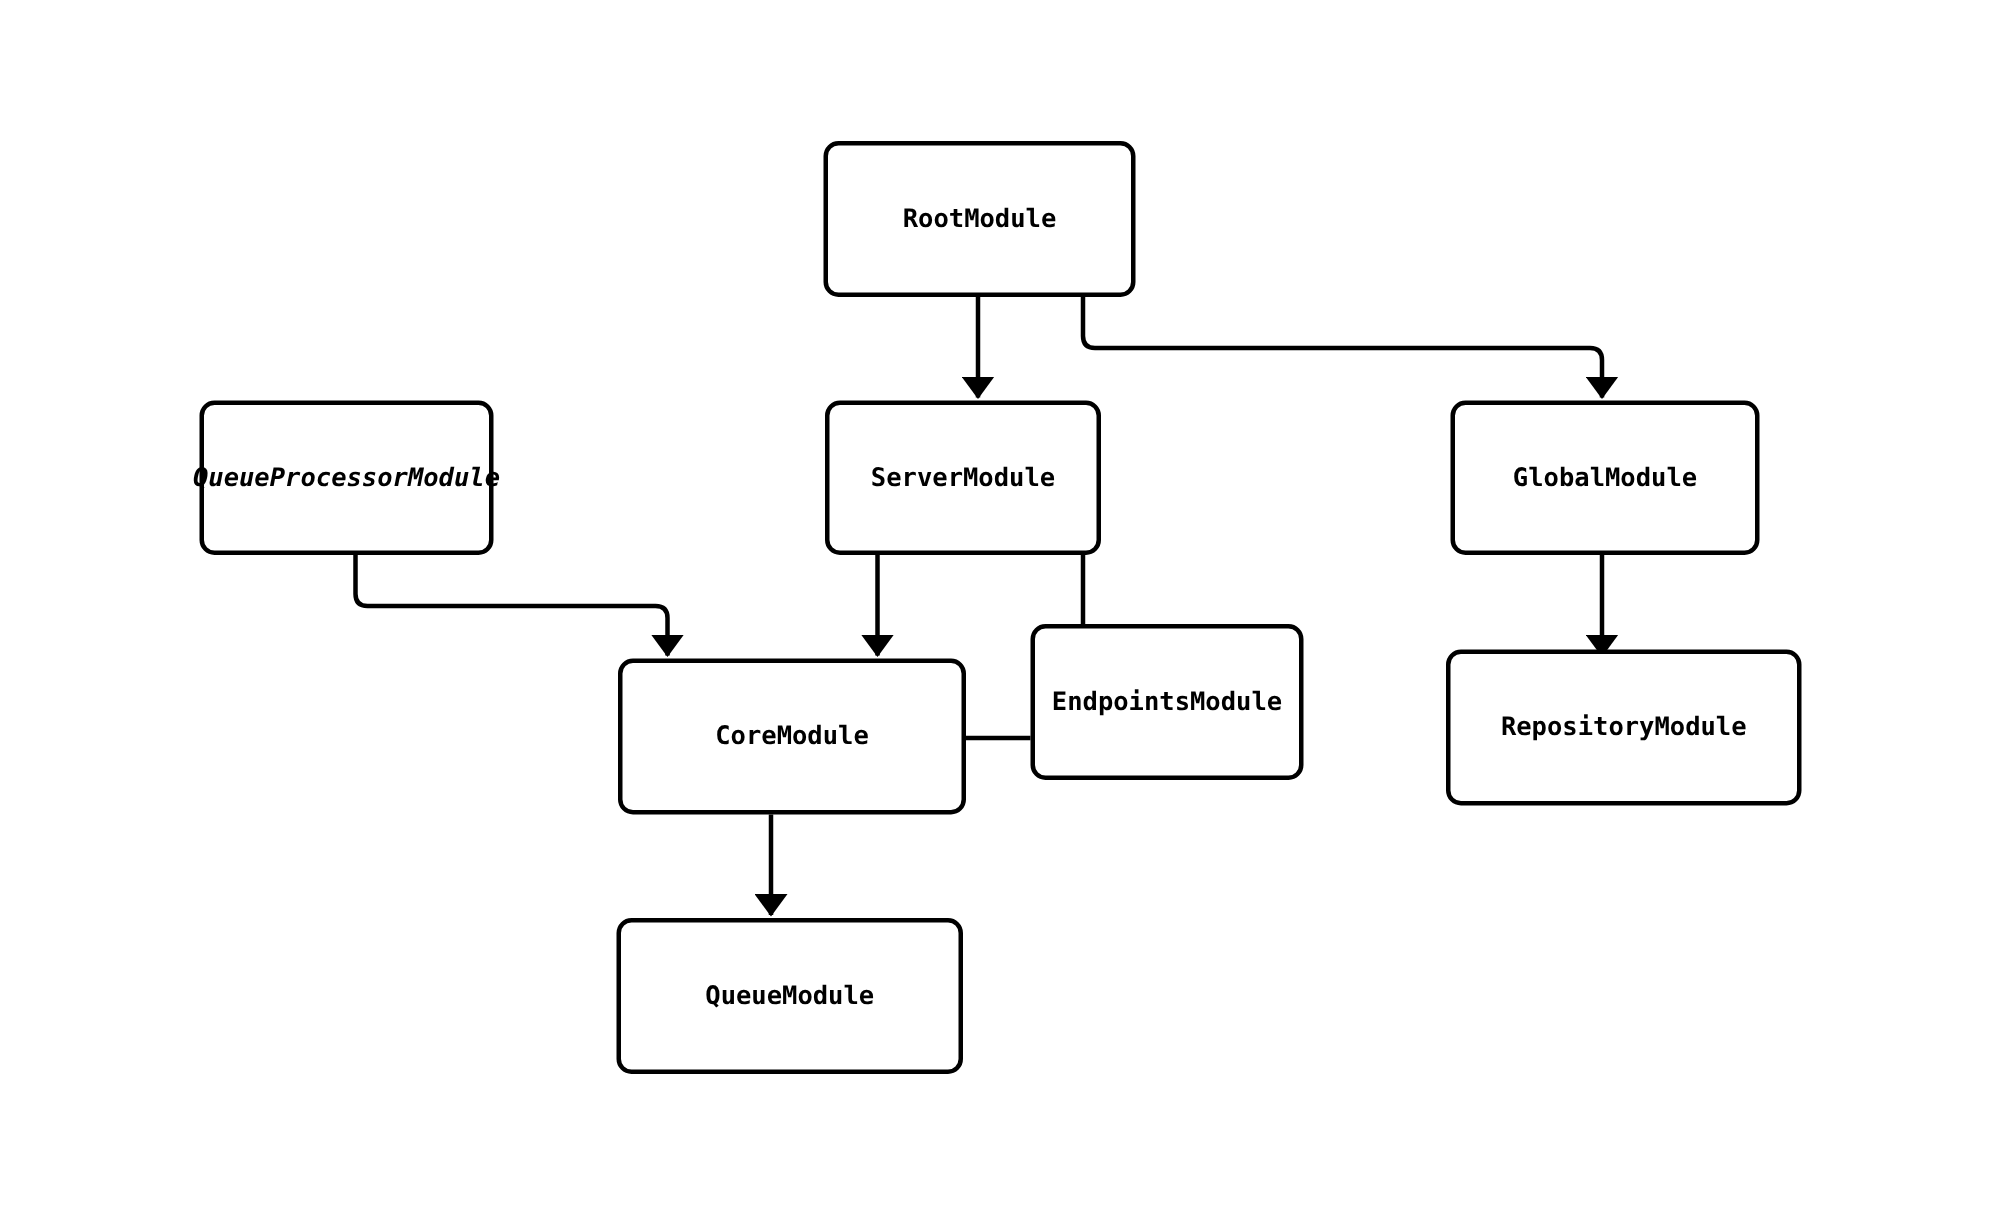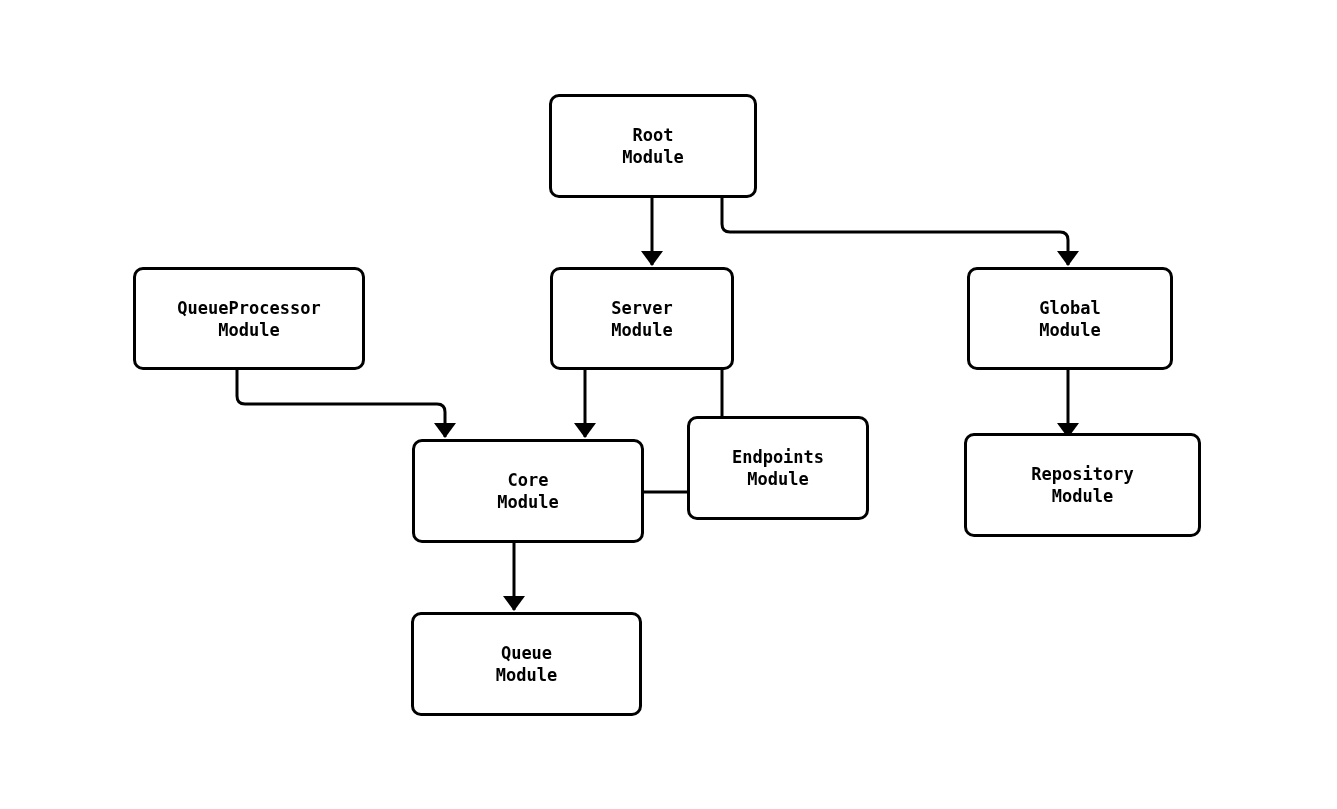--- a/index.html
+++ b/index.html
@@ -31,21 +31,21 @@
     stroke: var(--stroke);
     stroke-width: 3;
   }
   #arrowhead path{
     fill: var(--stroke);
     stroke: none;
   }
   .node{
     position: absolute;
     display: flex;
-    flex-direction: column;
+    flex-direction: row;
     align-items: center;
     justify-content: center;
     background: var(--node-bg);
     border: 3px solid var(--stroke);
     border-radius: 10px;
     color: var(--text);
     font-weight: bold;
     font-size: 17px;
     line-height: 22px;
     text-align: left;
@@ -70,21 +70,21 @@
       <path class="edge" d="M 687 492 L 621 492" marker-end="url(#arrowhead)"></path>
       <path class="edge" d="M 1068 370 L 1068 437" marker-end="url(#arrowhead)"></path>
       <path class="edge" d="M 514 543 L 514 610" marker-end="url(#arrowhead)"></path>
     </svg>
 
   <div class="node" style="left: 549px; top: 94px; width: 208px; height: 104px;">
     <span>Root</span>
     <span>Module</span>
   </div>
 
-  <div class="node" style="left: 133px; top: 267px; width: 232px; height: 103px;">
+  <div class="node" style="left: 133px; top: 267px; width: 196px; height: 103px; font-style: italic;">
     <span>QueueProcessor</span>
     <span>Module</span>
   </div>
 
   <div class="node" style="left: 550px; top: 267px; width: 184px; height: 103px;">
     <span>Server</span>
     <span>Module</span>
   </div>
 
   <div class="node" style="left: 967px; top: 267px; width: 206px; height: 103px;">

